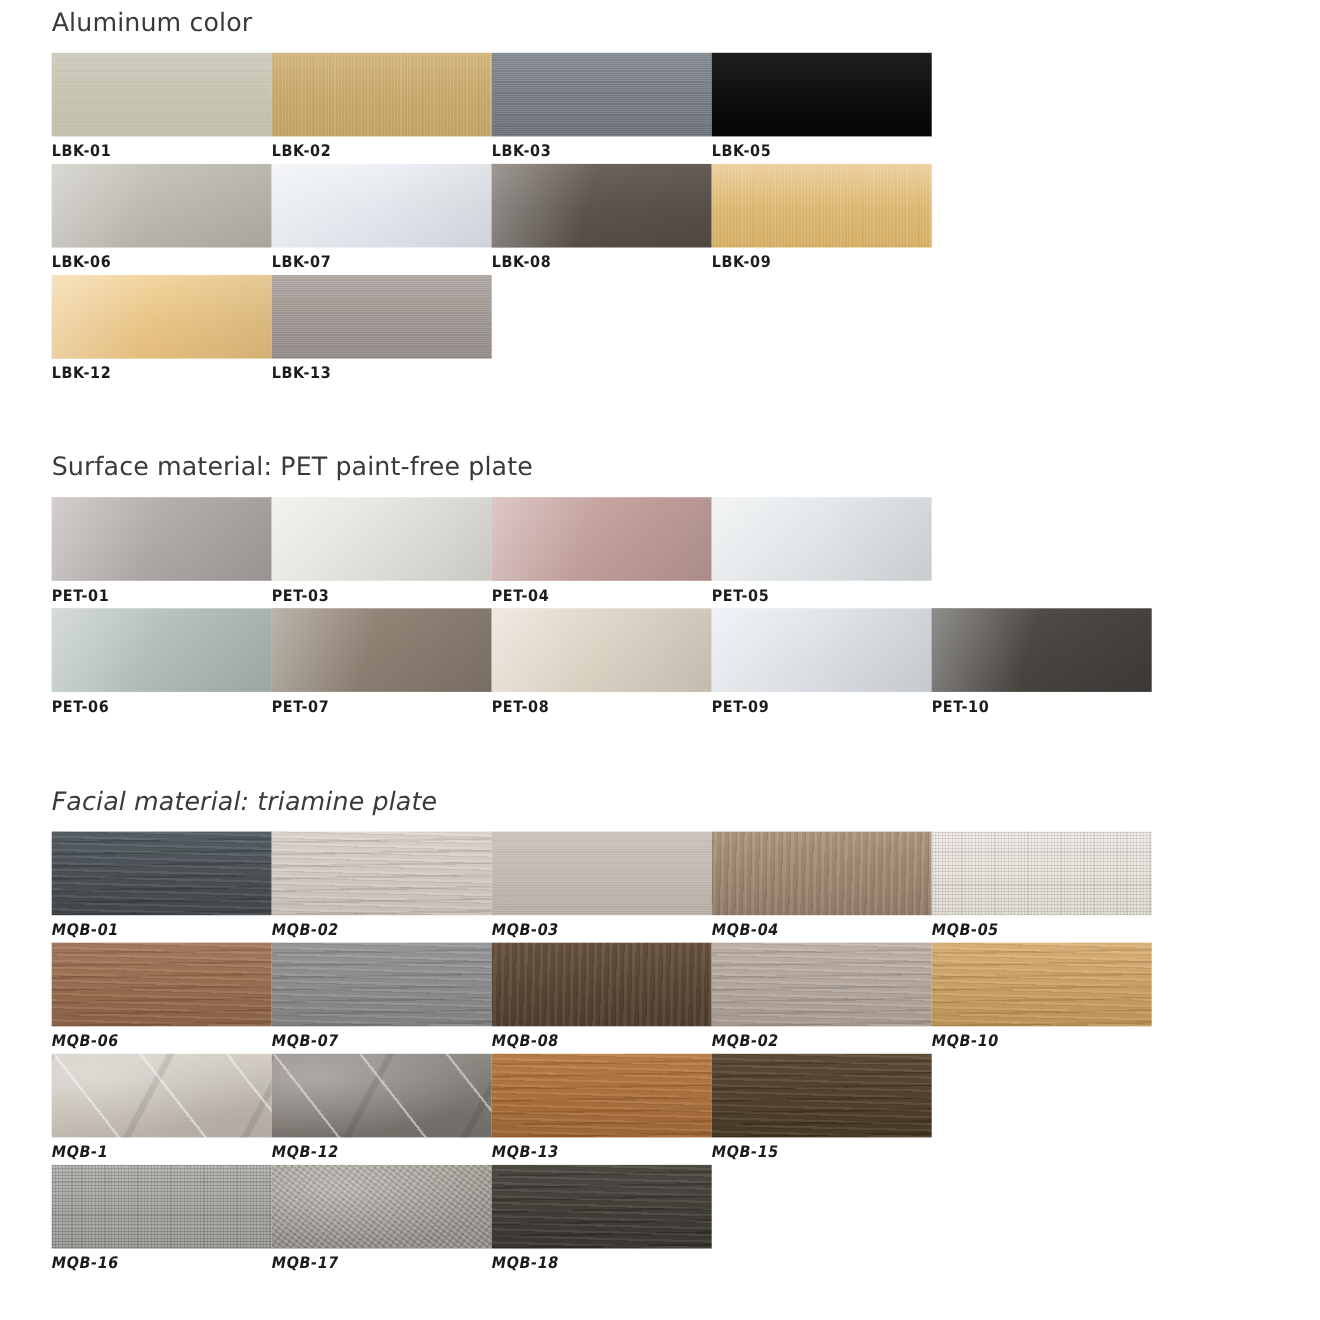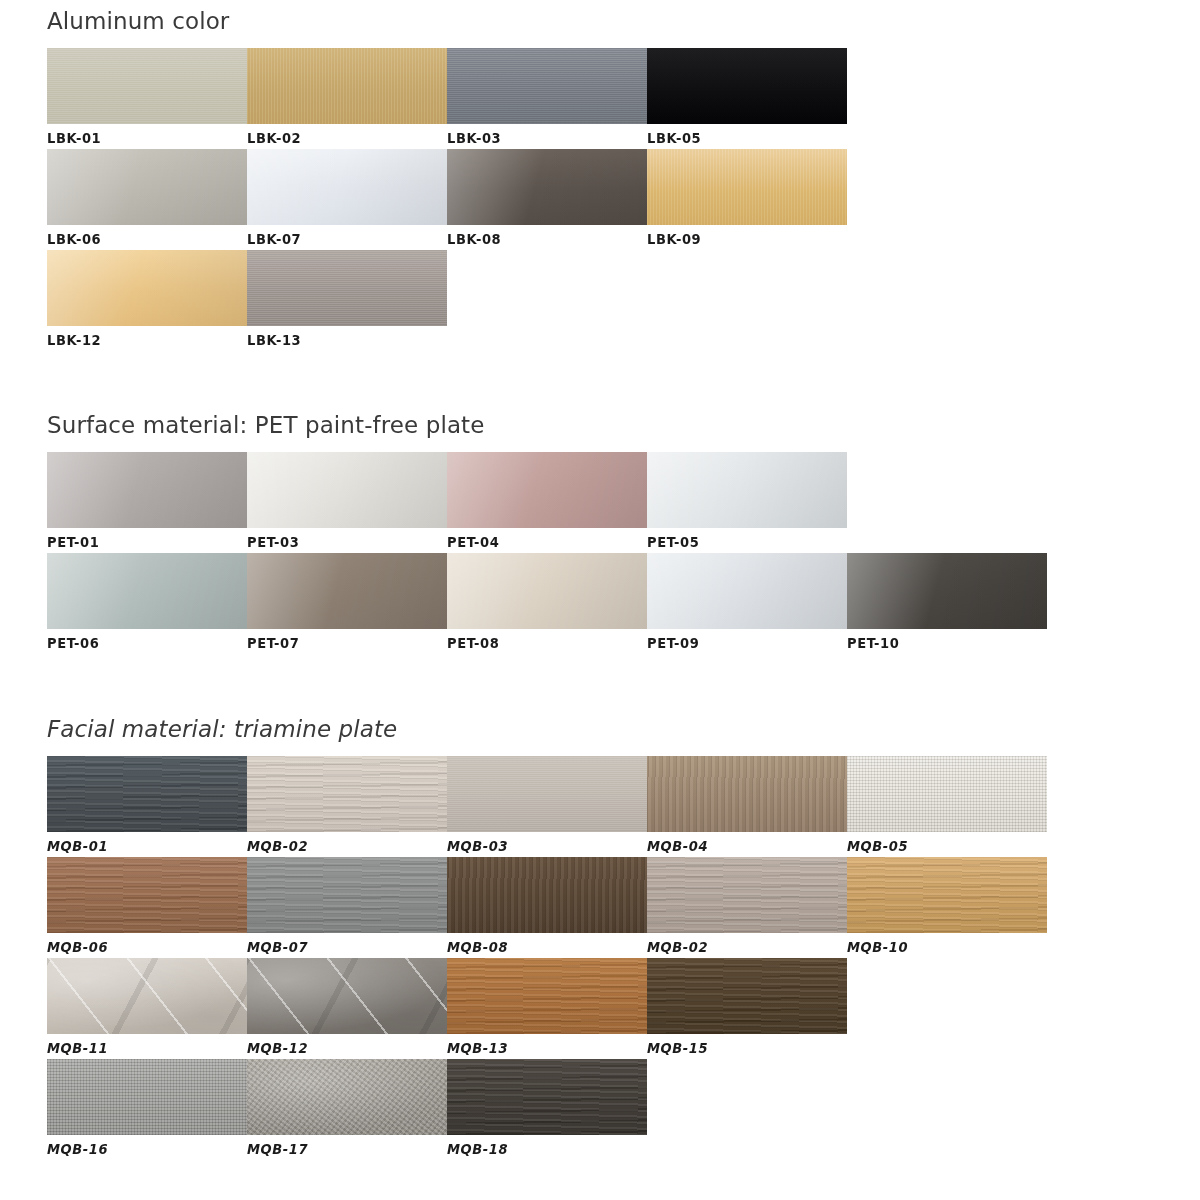--- a/index.html
+++ b/index.html
@@ -268,21 +268,21 @@
             <div class="label">MQB-02</div>
           </div>
           <div class="cell">
             <div class="swatch tex-wood" style="background: linear-gradient(rgb(220, 177, 117) 0%, rgb(204, 159, 96) 55%, rgb(192, 148, 84) 100%);"></div>
             <div class="label">MQB-10</div>
           </div>
         </div>
         <div class="row">
           <div class="cell">
             <div class="swatch tex-marble" style="background: linear-gradient(rgb(214, 208, 200) 0%, rgb(201, 194, 185) 55%, rgb(192, 185, 176) 100%);"></div>
-            <div class="label">MQB-11</div>
+            <div class="label">MQB-1</div>
           </div>
           <div class="cell">
             <div class="swatch tex-marble" style="background: linear-gradient(rgb(143, 138, 132) 0%, rgb(131, 126, 120) 55%, rgb(121, 116, 110) 100%);"></div>
             <div class="label">MQB-12</div>
           </div>
           <div class="cell">
             <div class="swatch tex-wood" style="background: linear-gradient(rgb(185, 124, 67) 0%, rgb(170, 109, 55) 55%, rgb(157, 99, 48) 100%);"></div>
             <div class="label">MQB-13</div>
           </div>
           <div class="cell">

